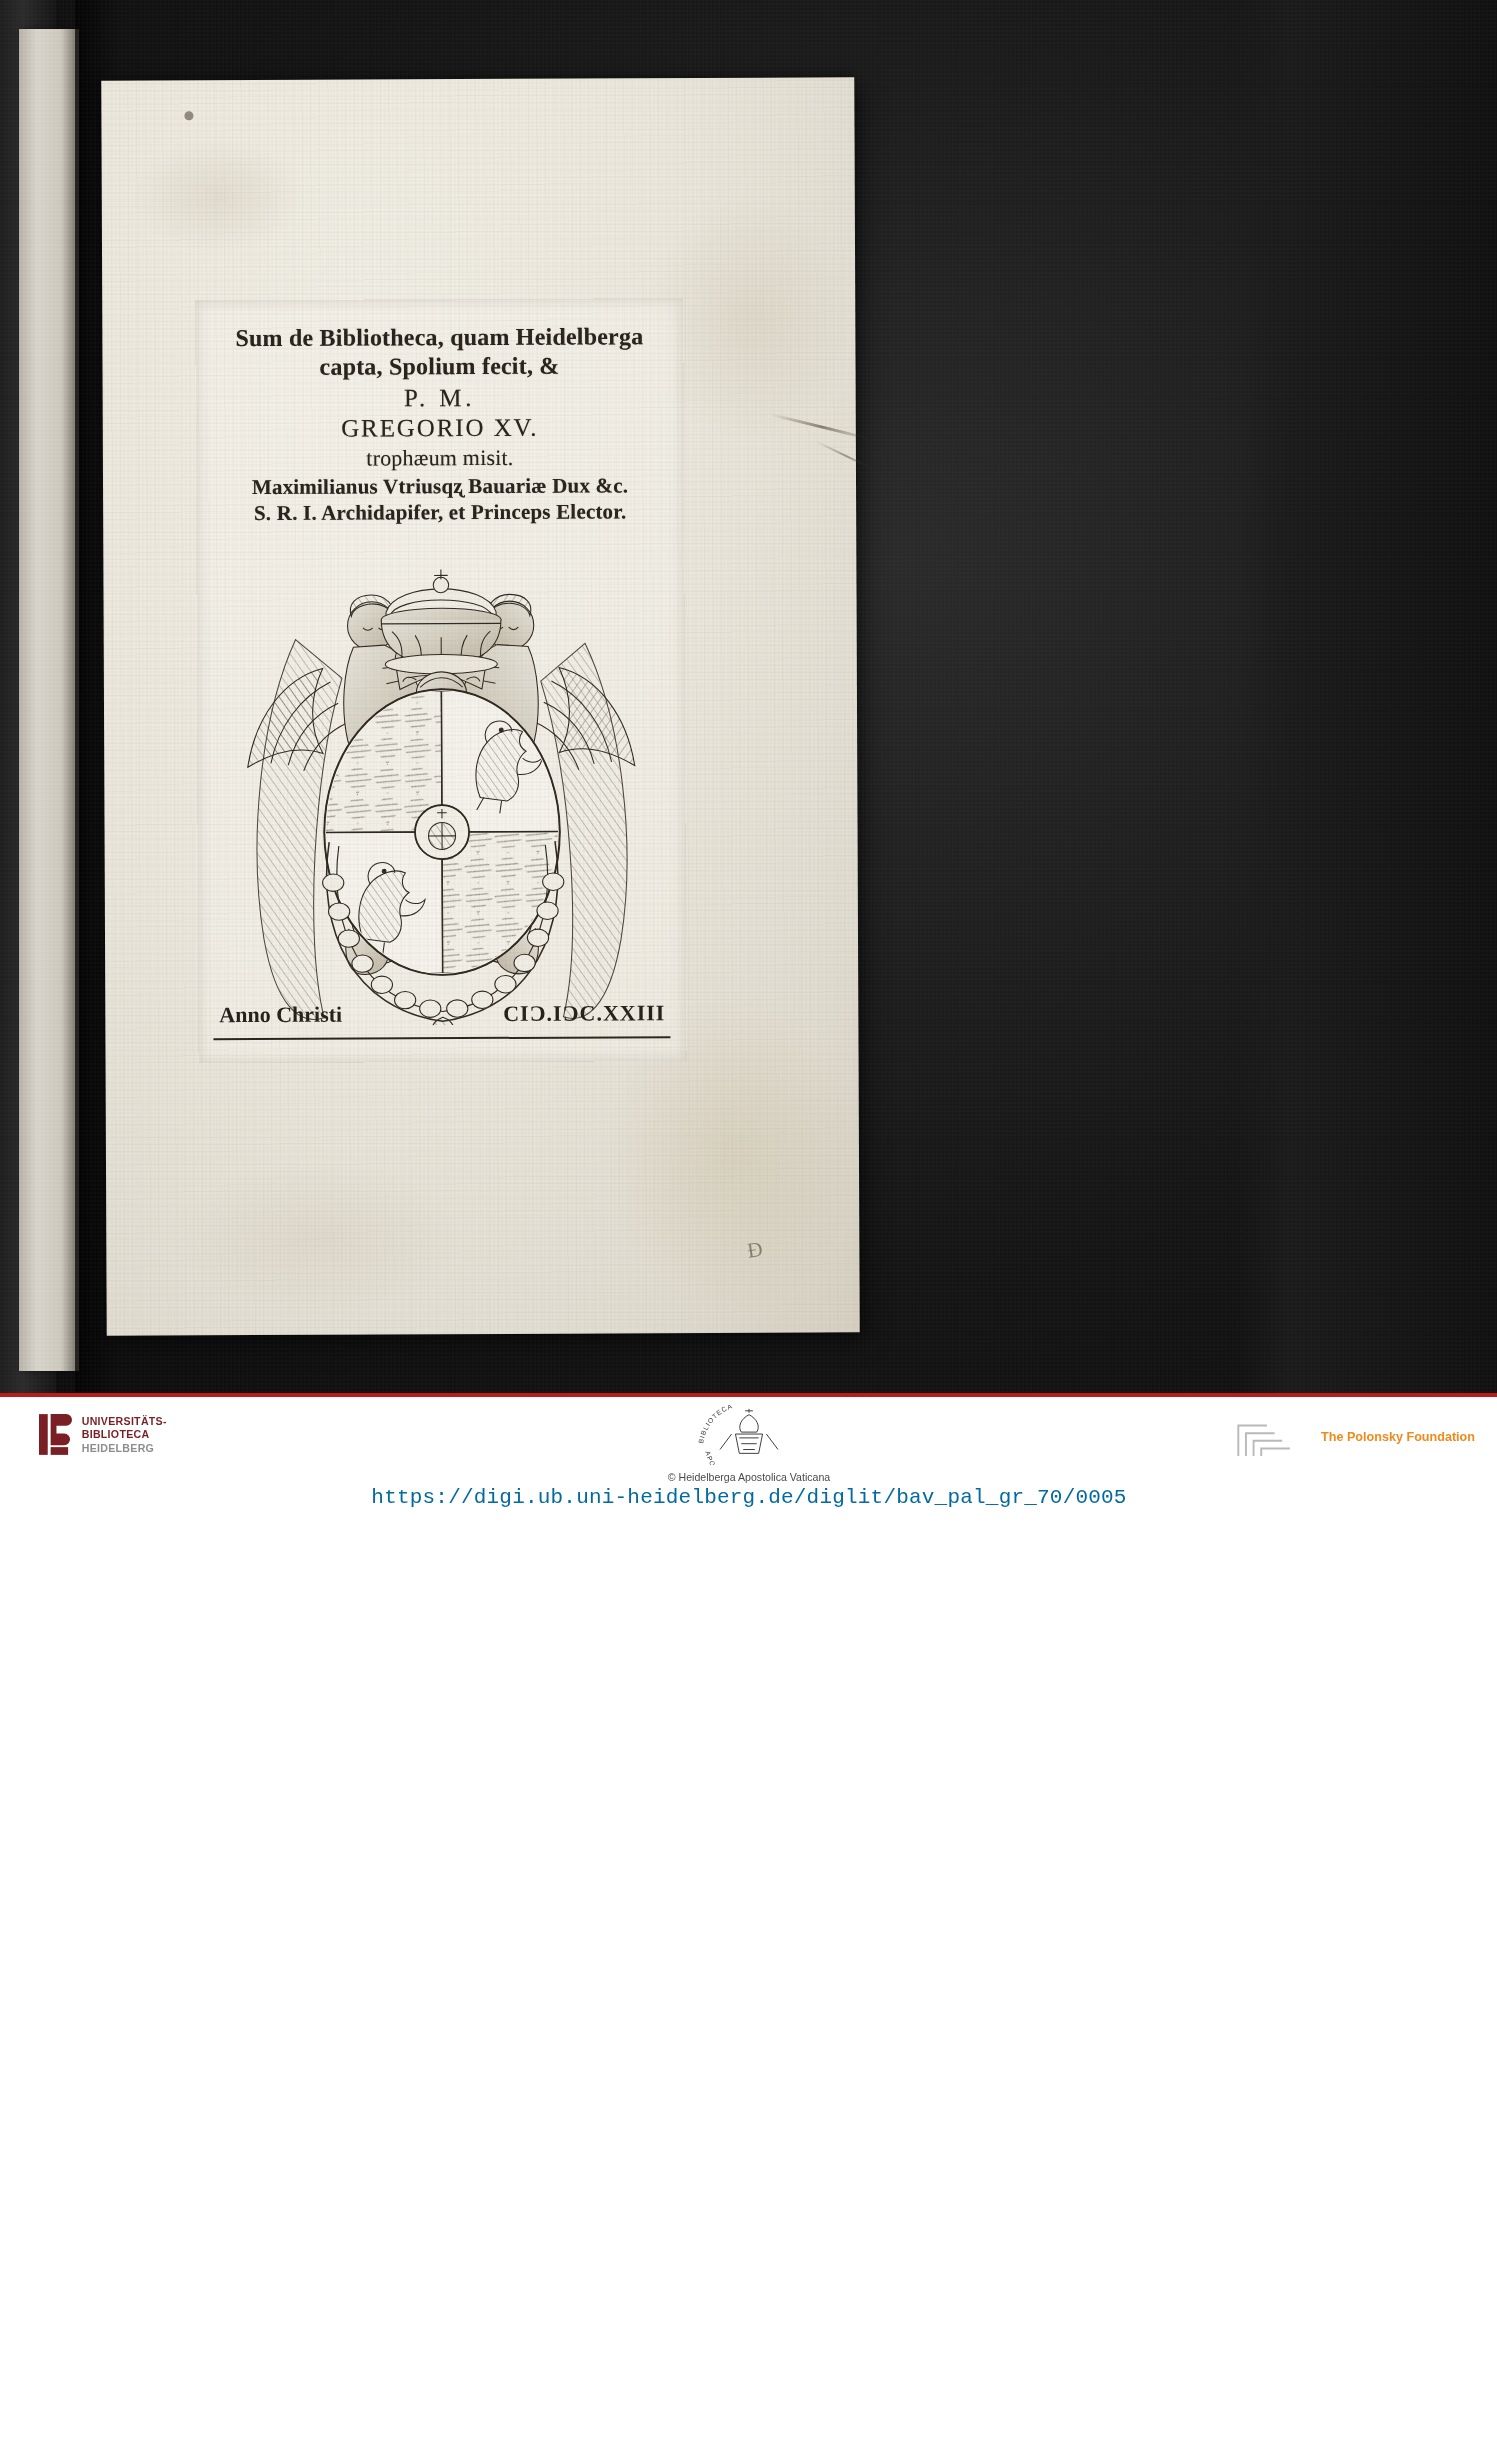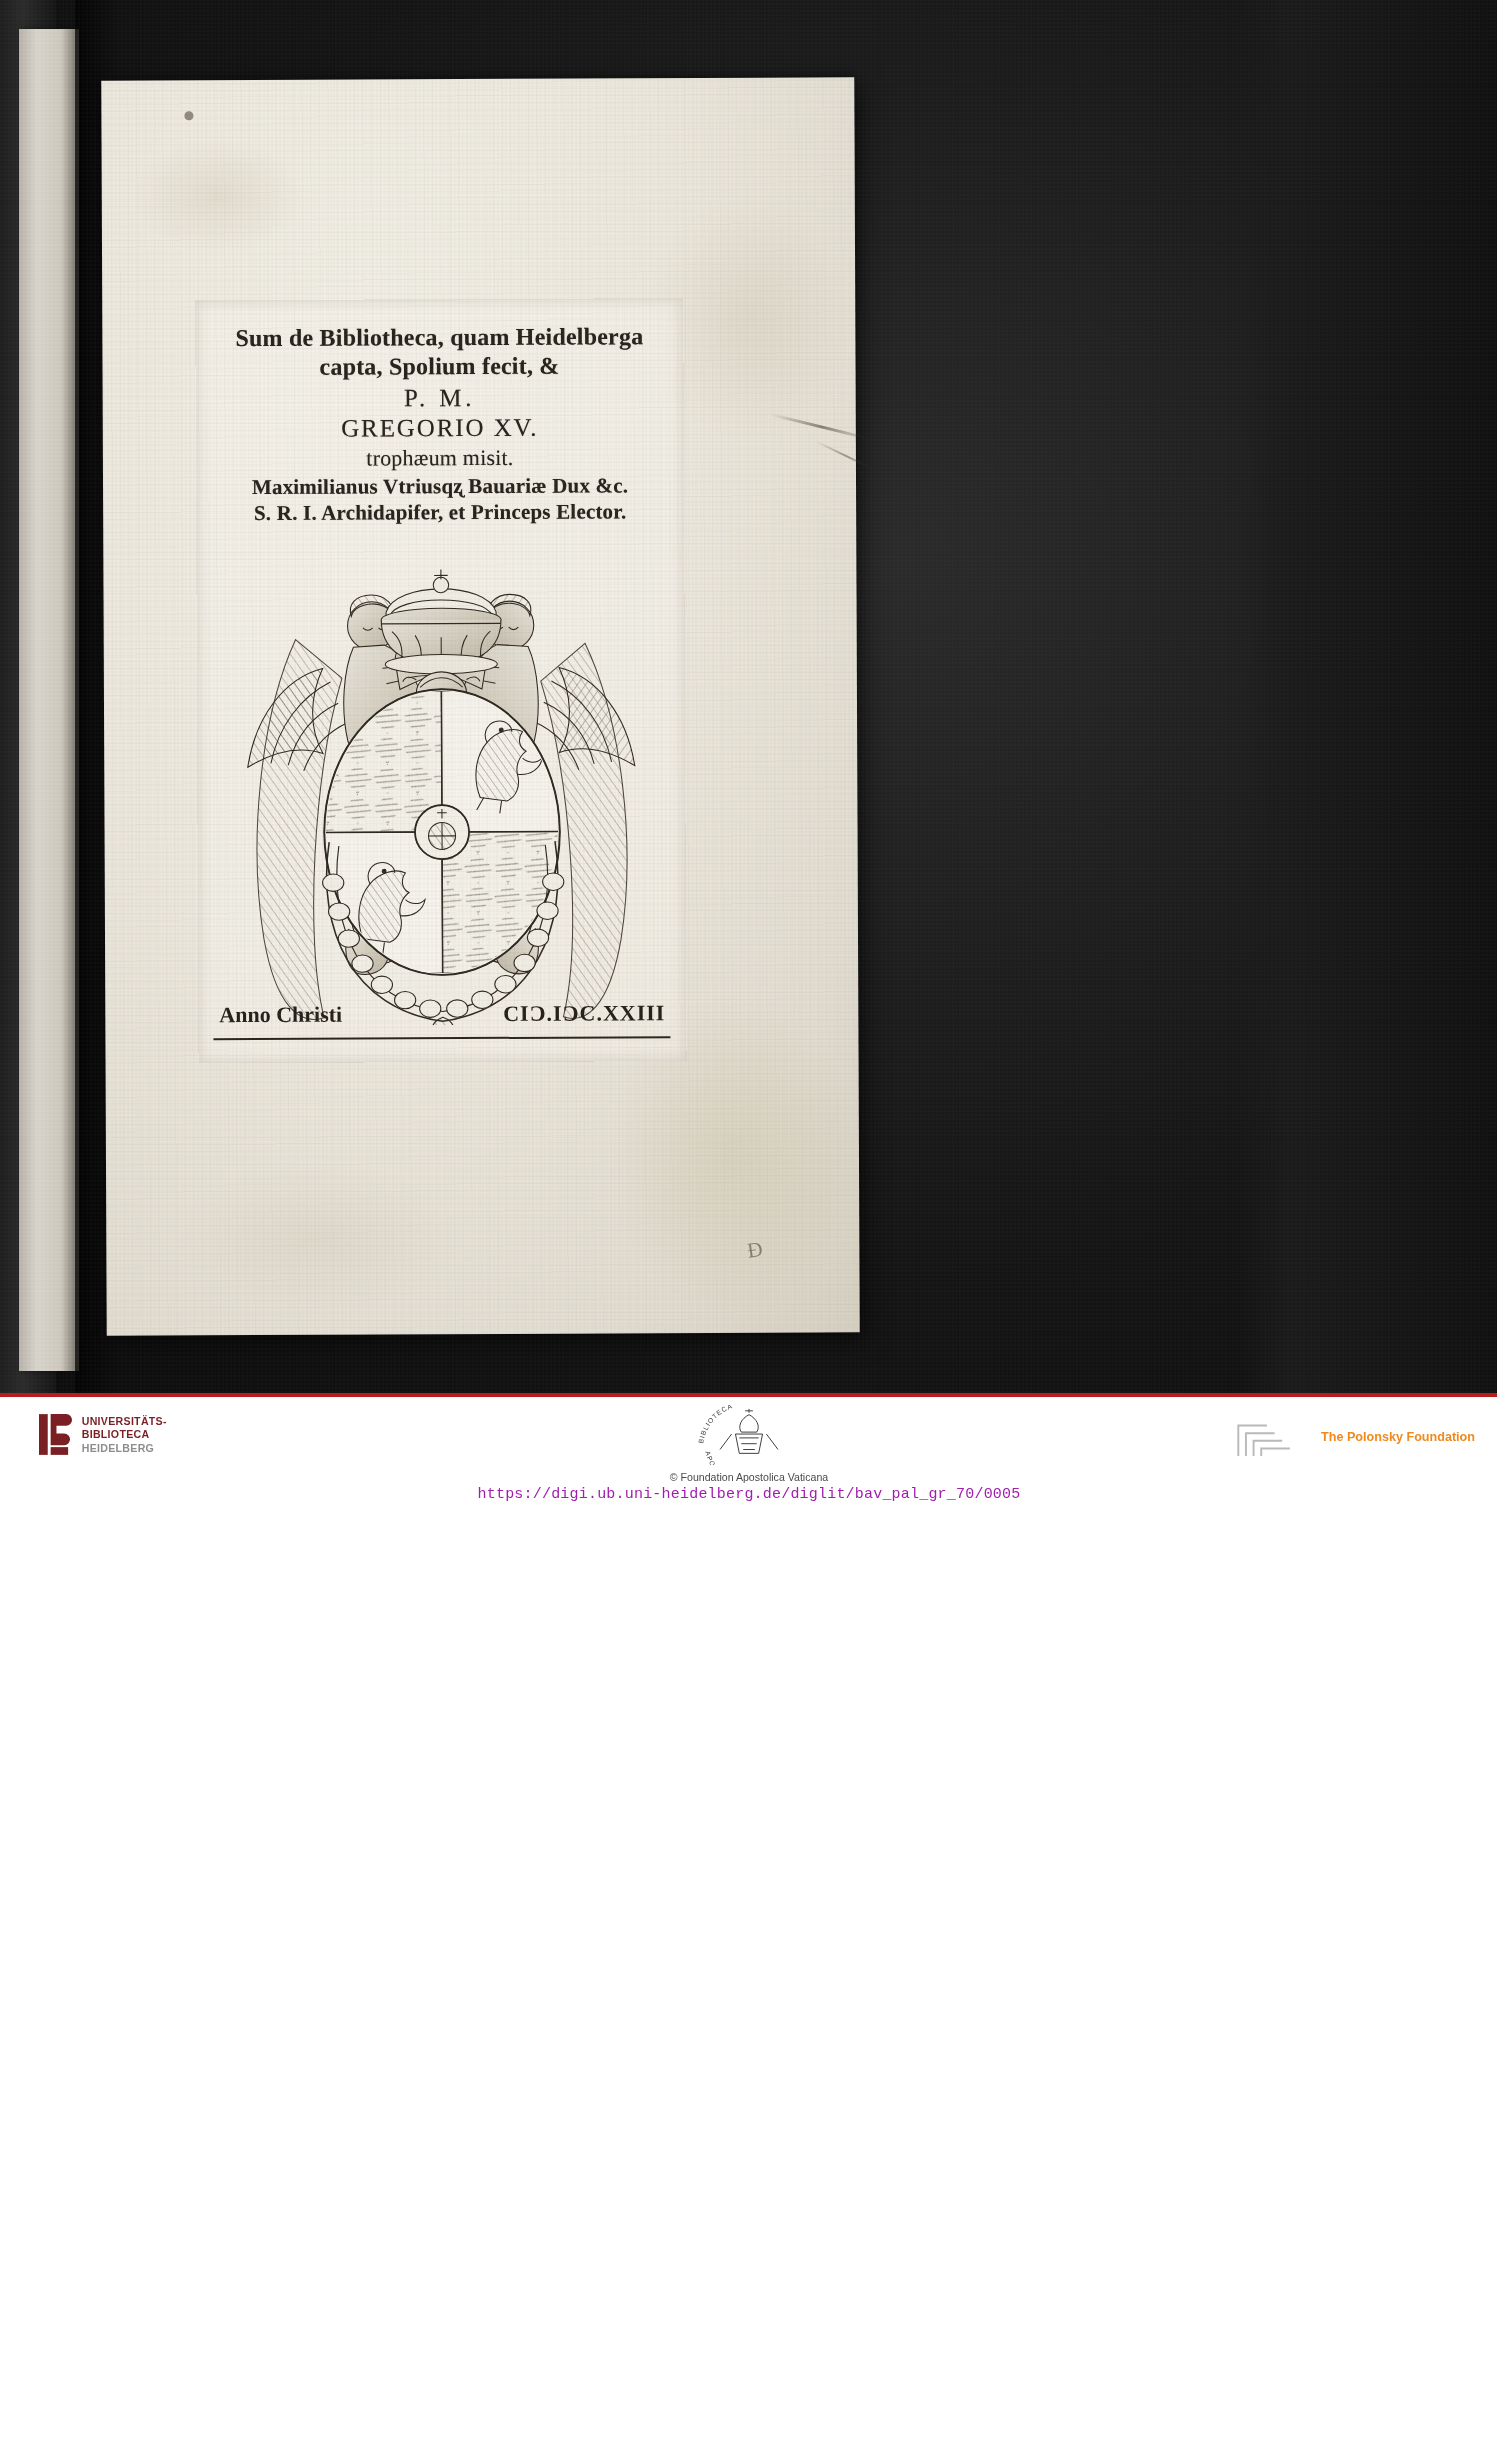--- a/index.html
+++ b/index.html
@@ -84,21 +84,21 @@
 
   .vat{position:absolute;left:0;top:7.7px;width:1498px;text-align:center;}
   .vat svg{display:inline-block;}
   .vat-caption{font-family:"Liberation Sans", sans-serif;font-size:10.6px;color:#4a4a4a;margin-top:1.9px;}
 
   .polonsky{position:absolute;right:23px;top:19.3px;display:flex;align-items:center;gap:23px;}
   .pol-lines{width:64px;height:42px;}
   .pol-text{font-family:"Liberation Sans", sans-serif;font-size:12.6px;color:#f08a1d;font-weight:700;}
 
   #url{position:absolute;left:0;top:93px;width:1498px;text-align:center;
-        font-family:"Liberation Mono", monospace;font-size:15px;color:#a21caf;letter-spacing:0.2px;}
+        font-family:"Liberation Mono", monospace;font-size:21px;color:#0369a1;letter-spacing:0.2px;}
 
   
   .pencil{position:absolute;right:97px;bottom:70px;font-family:"Liberation Serif",serif;
         font-size:21px;color:#6d6457;transform:rotate(-8deg);opacity:.75;}
 </style>
 </head>
 <body>
 
 <div id="scan">
 
@@ -316,21 +316,21 @@
           <path d="M50 34 L70 34 M52 40 L68 40 M54 46 L66 46"></path>
           <path d="M42 30 L30 46 M78 30 L90 46"></path>
         </g>
         <text font-family="Liberation Sans, sans-serif" font-size="7" fill="#3a3a3a" letter-spacing="1">
           <textPath href="#arcT" startOffset="4%">BIBLIOTECA</textPath>
         </text>
         <text font-family="Liberation Sans, sans-serif" font-size="7" fill="#3a3a3a" letter-spacing="1">
           <textPath href="#arcB" startOffset="6%">APOSTOLICA VATICANA</textPath>
         </text>
       </svg>
-      <div class="vat-caption">© Foundation Apostolica Vaticana</div>
+      <div class="vat-caption">© Heidelberga Apostolica Vaticana</div>
     </div>
 
     <div class="polonsky">
       <svg class="pol-lines" viewBox="0 0 66 44">
         <g stroke="#b9b9b9" stroke-width="2" fill="none">
           <path d="M4 42 L4 10 L34 10"></path>
           <path d="M12 42 L12 18 L42 18"></path>
           <path d="M20 42 L20 26 L50 26"></path>
           <path d="M28 42 L28 34 L58 34"></path>
         </g>

